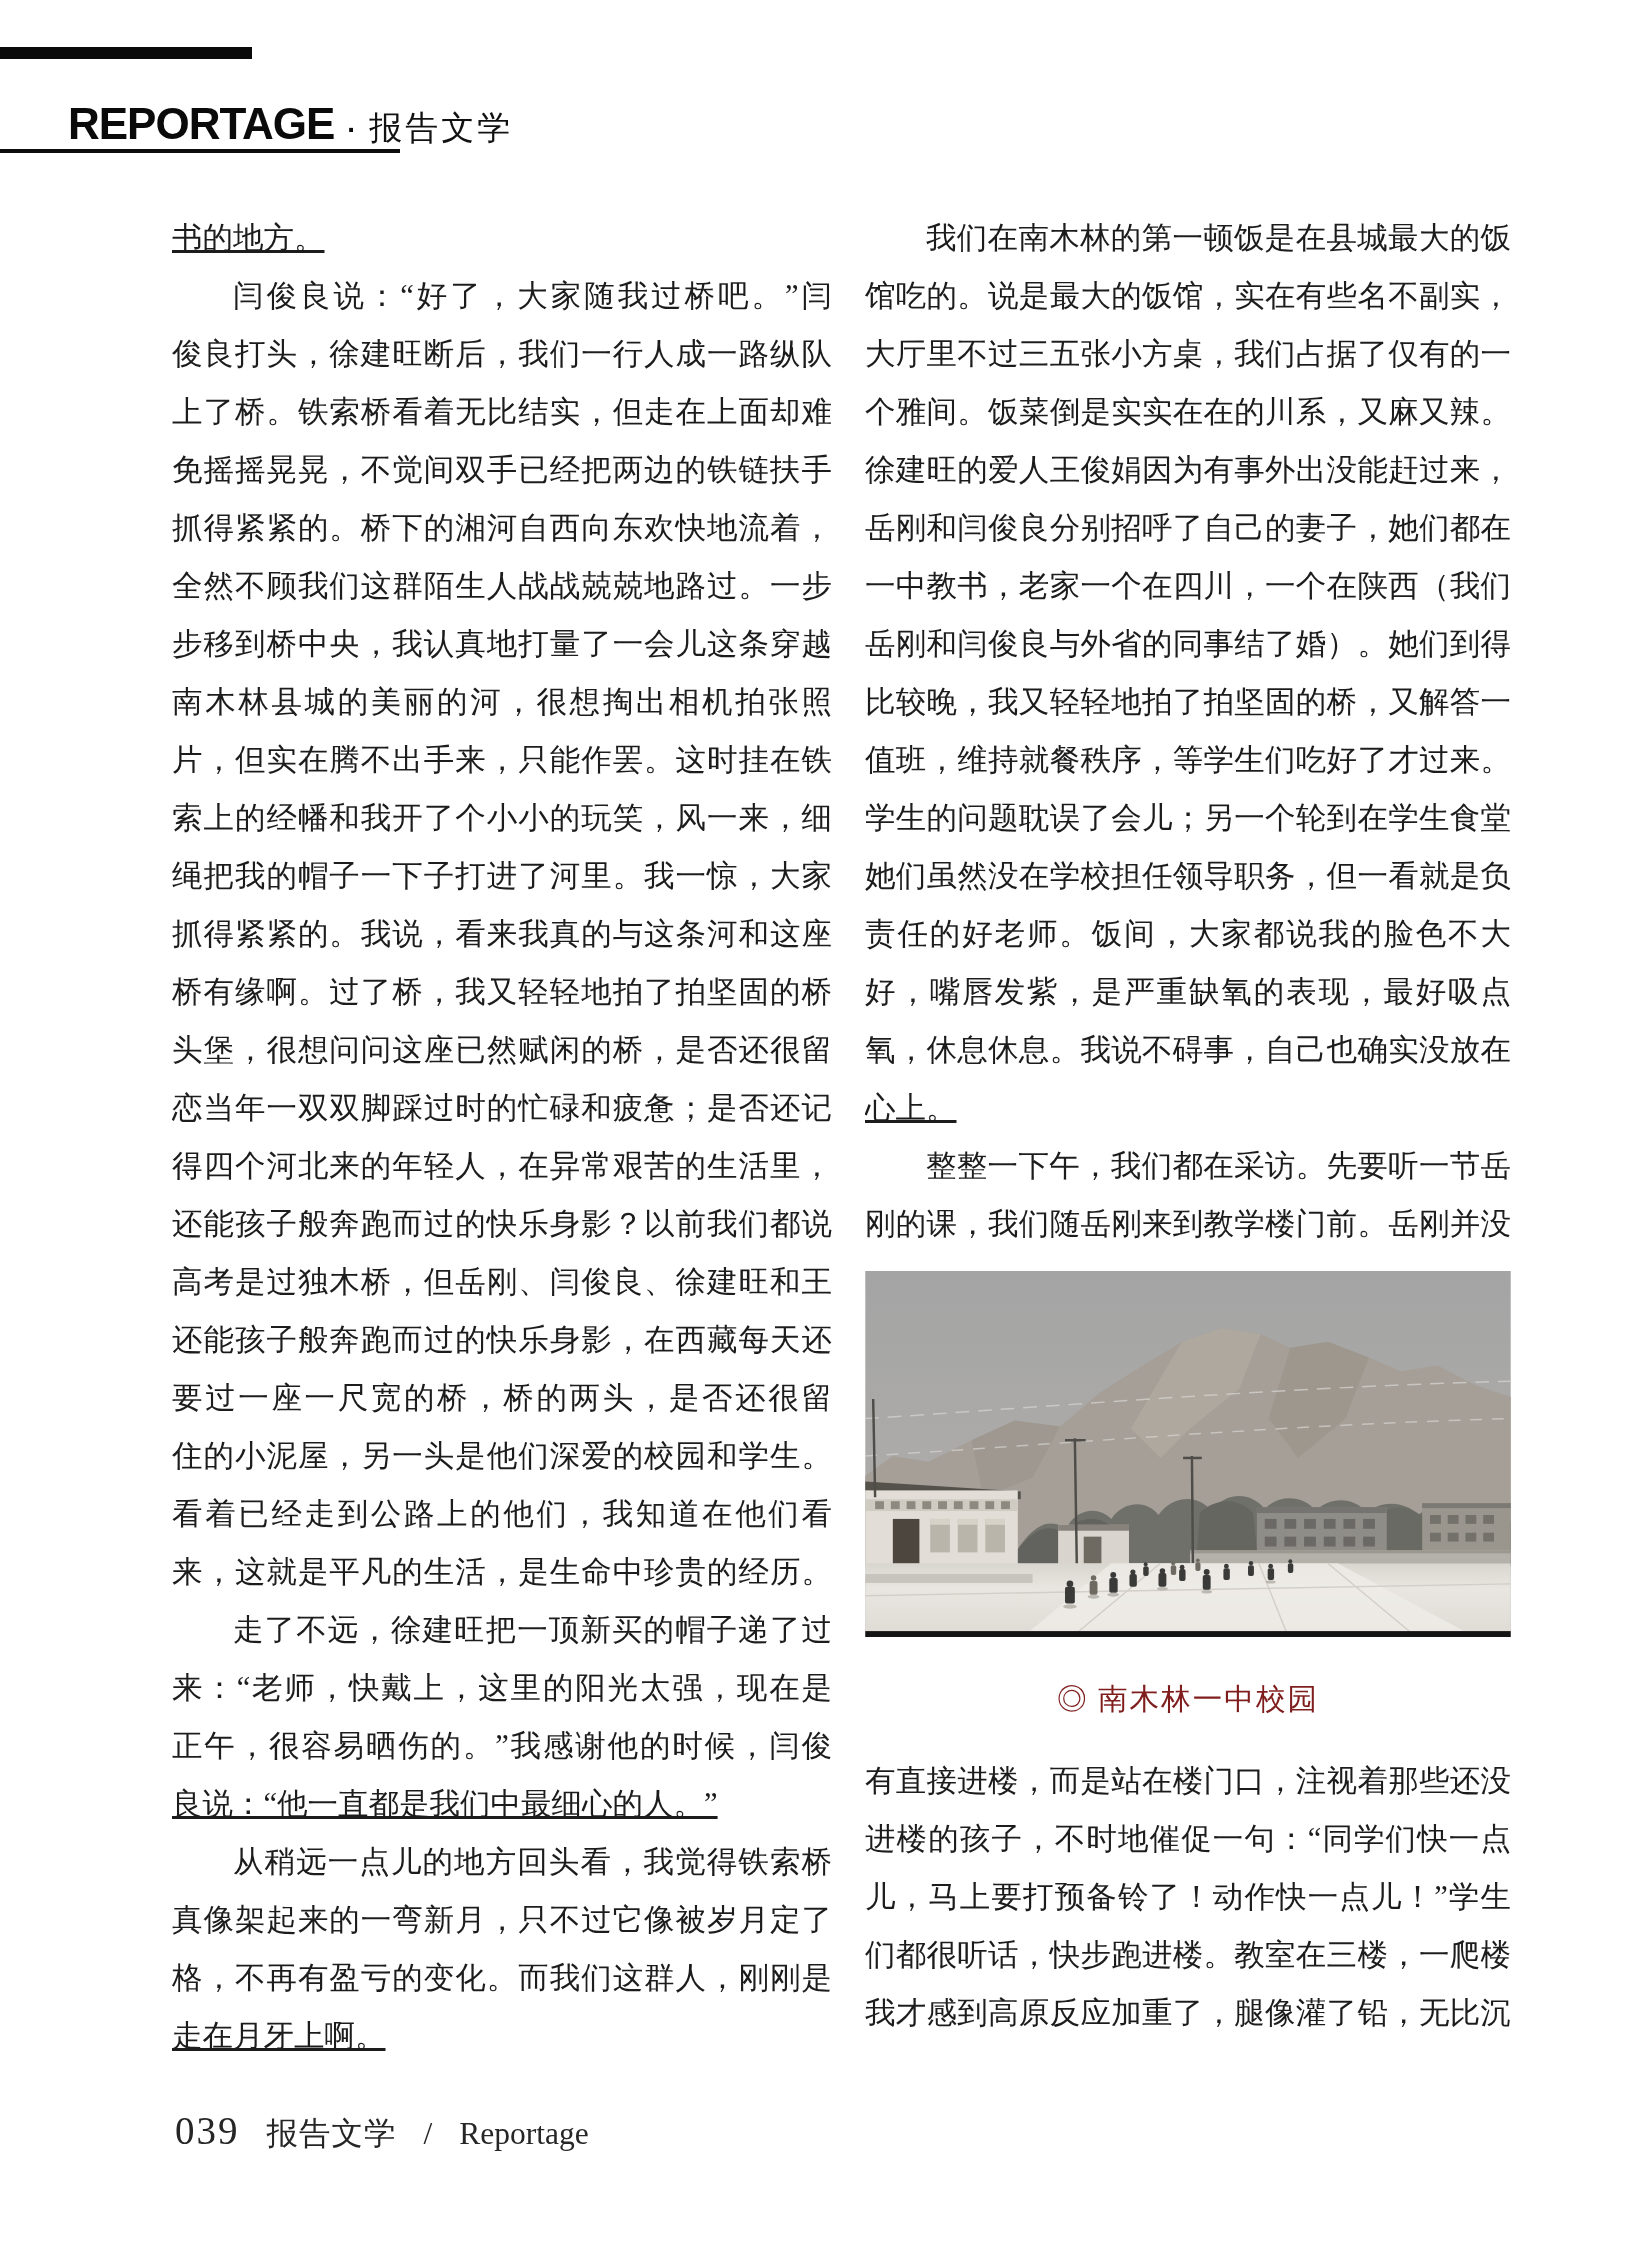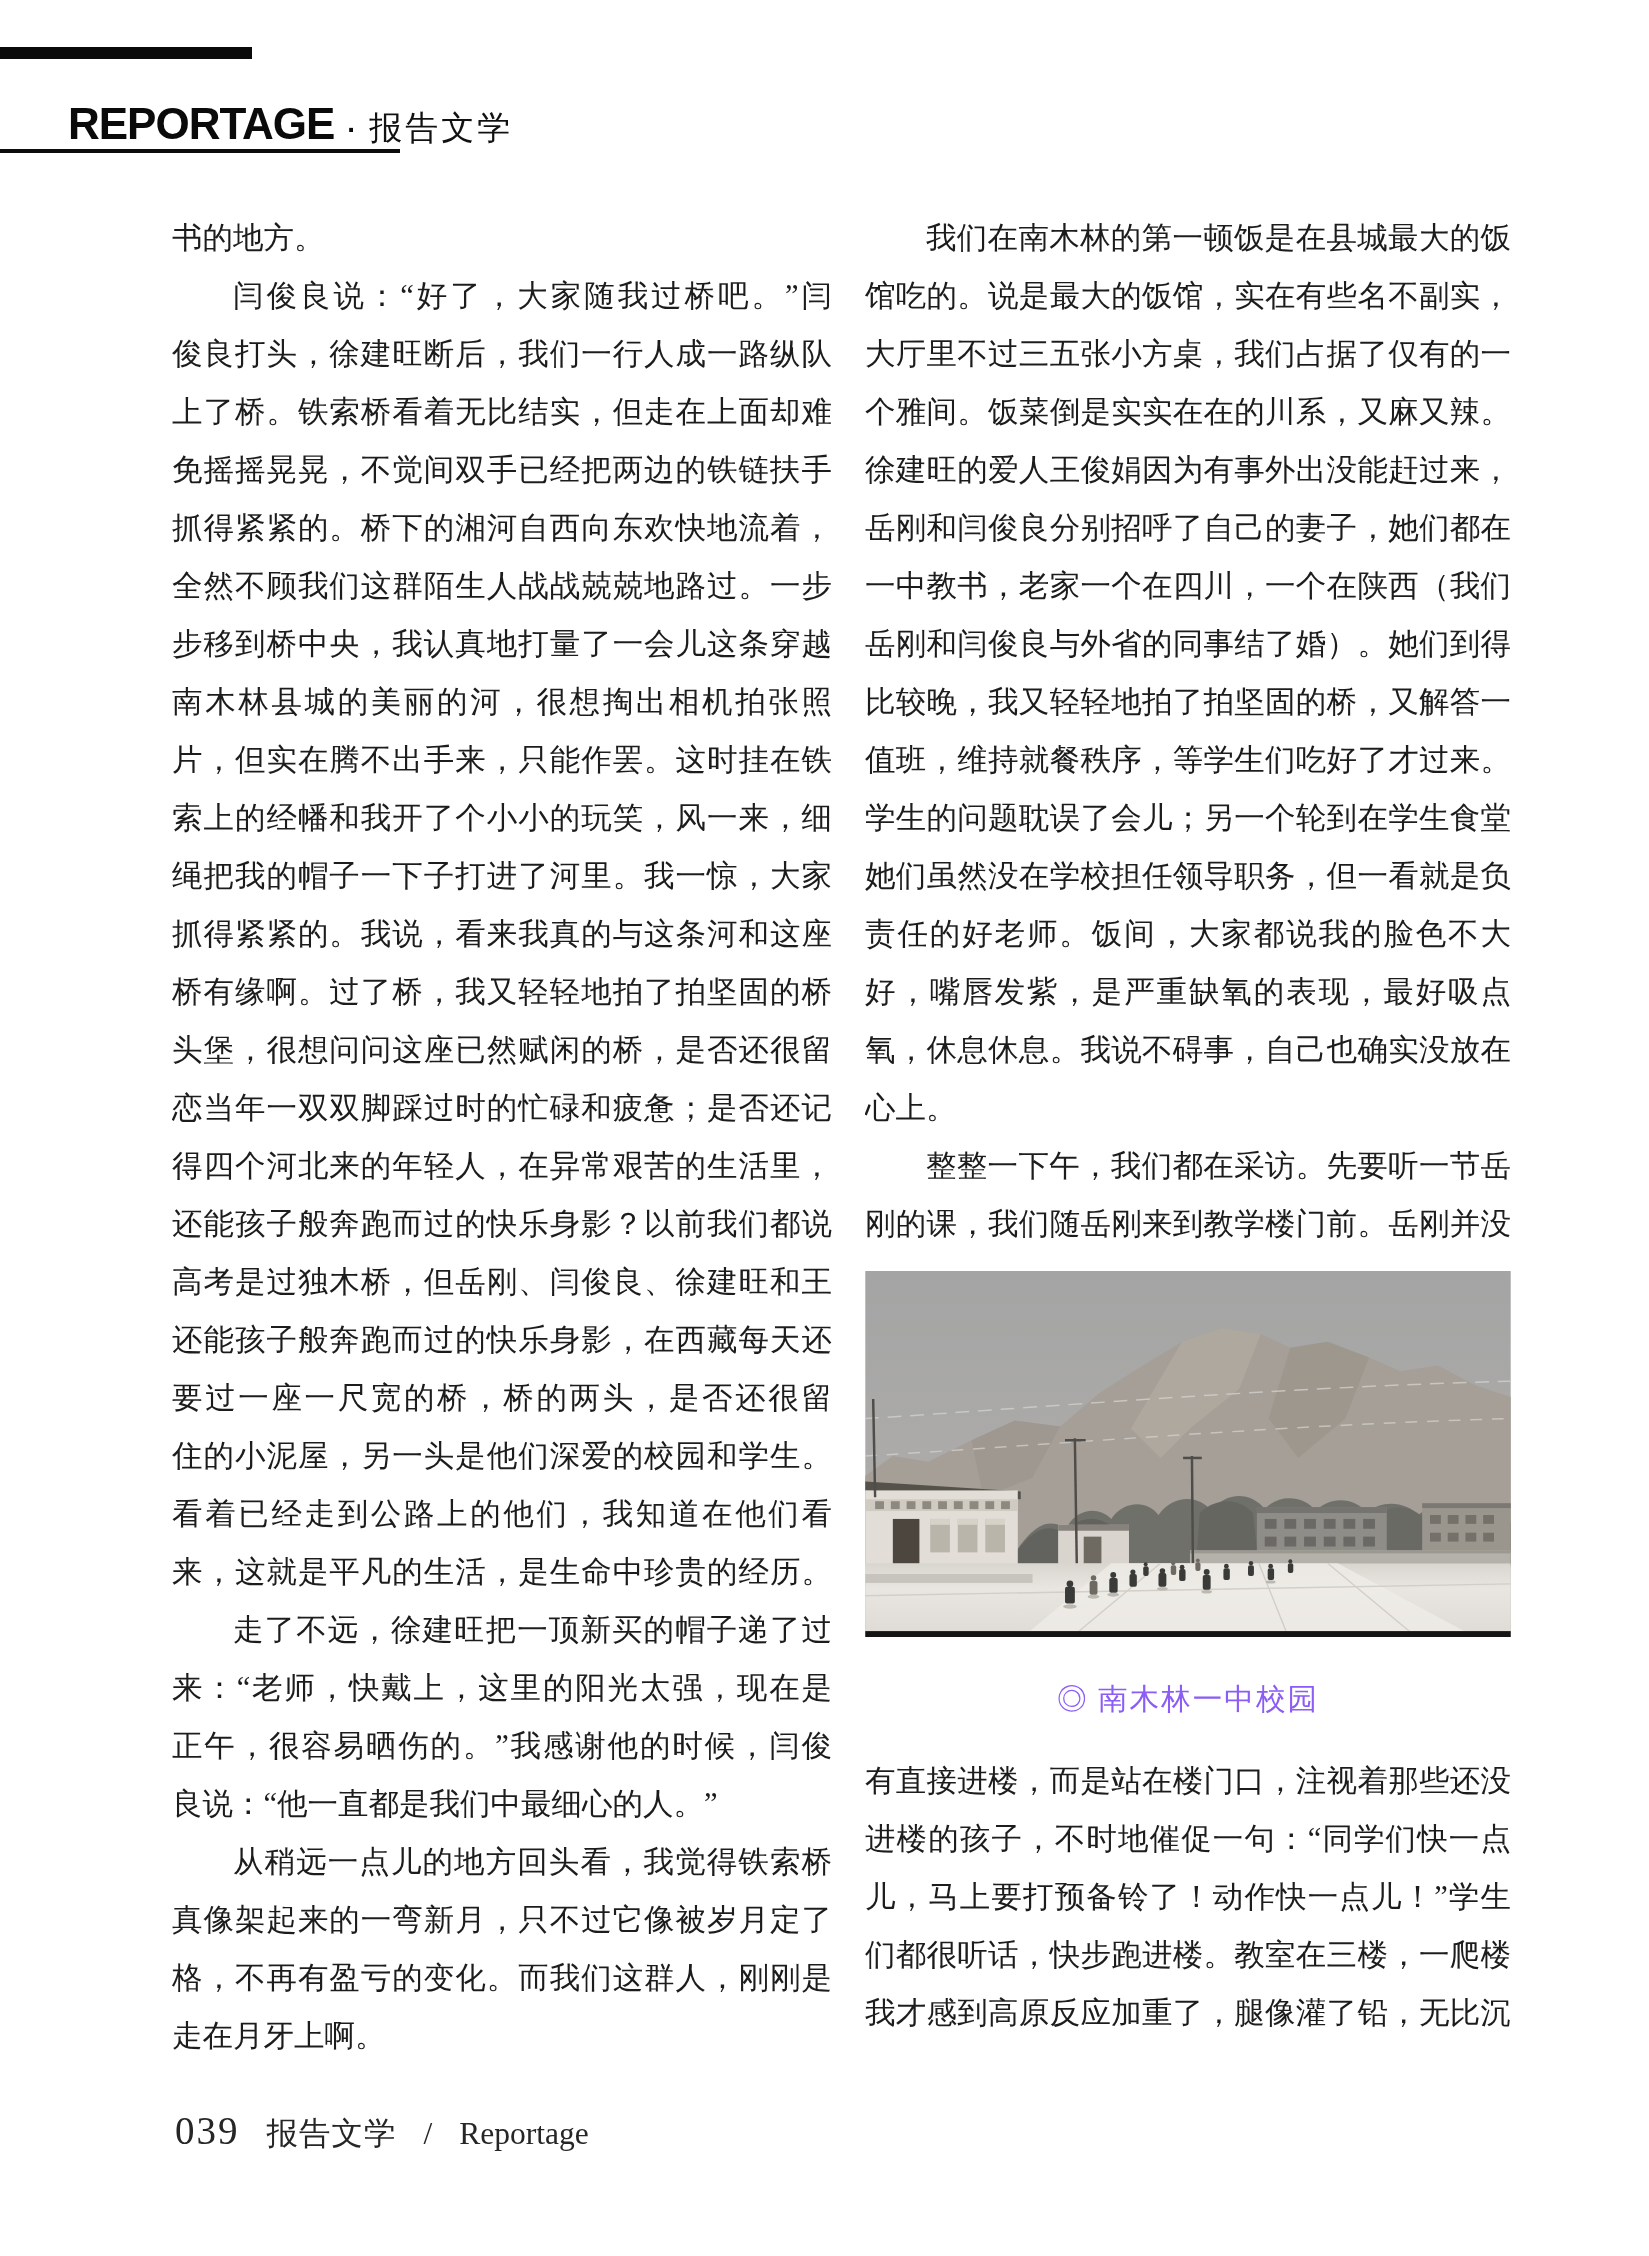--- a/index.html
+++ b/index.html
@@ -19,28 +19,28 @@
 
   
   .col { position:absolute; top:209px; font-size:30.5px; color:#1c1c1c; }
   .col-left  { left:172px; width:660px; }
   .col-right { left:865px; width:646px; }
   .line {
     height:58px; line-height:58px; overflow:hidden;
     text-align:justify; text-align-last:justify;
   }
   .line.indent { text-indent:2em; }
-  .line.end { text-align-last:left; }
+  .line.end { text-align-last:left;text-decoration:underline; }
 
   
   figure.photo { margin:17.7px 0 0 0; padding:0; width:646px; }
   figure.photo svg { display:block; }
   .caption {
     margin-top:43px; height:39px; line-height:39px;
-    text-align:center; font-size:29.6px; letter-spacing:2px; color:#8b5cf6;
+    text-align:center; font-size:29.6px; letter-spacing:2px; color:#7f1d1d;
   }
   .after-photo { margin-top:33px; }
 
   
   .page-footer {
     position:absolute; left:175px; top:2108px;
     display:flex; align-items:baseline; gap:27px; color:#262626;
   }
   .page-footer .num { font-size:39px; letter-spacing:2px; }
   .page-footer .zh  { font-size:31.5px; letter-spacing:1px; }

